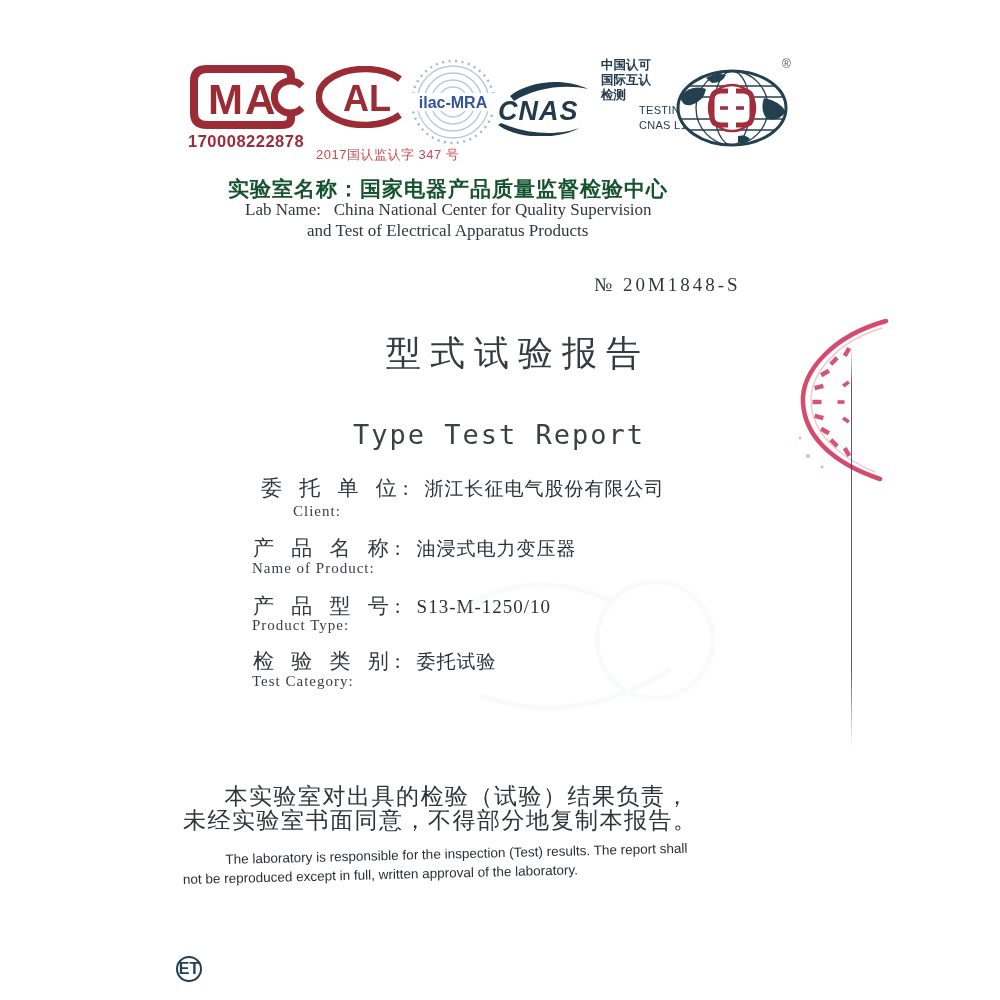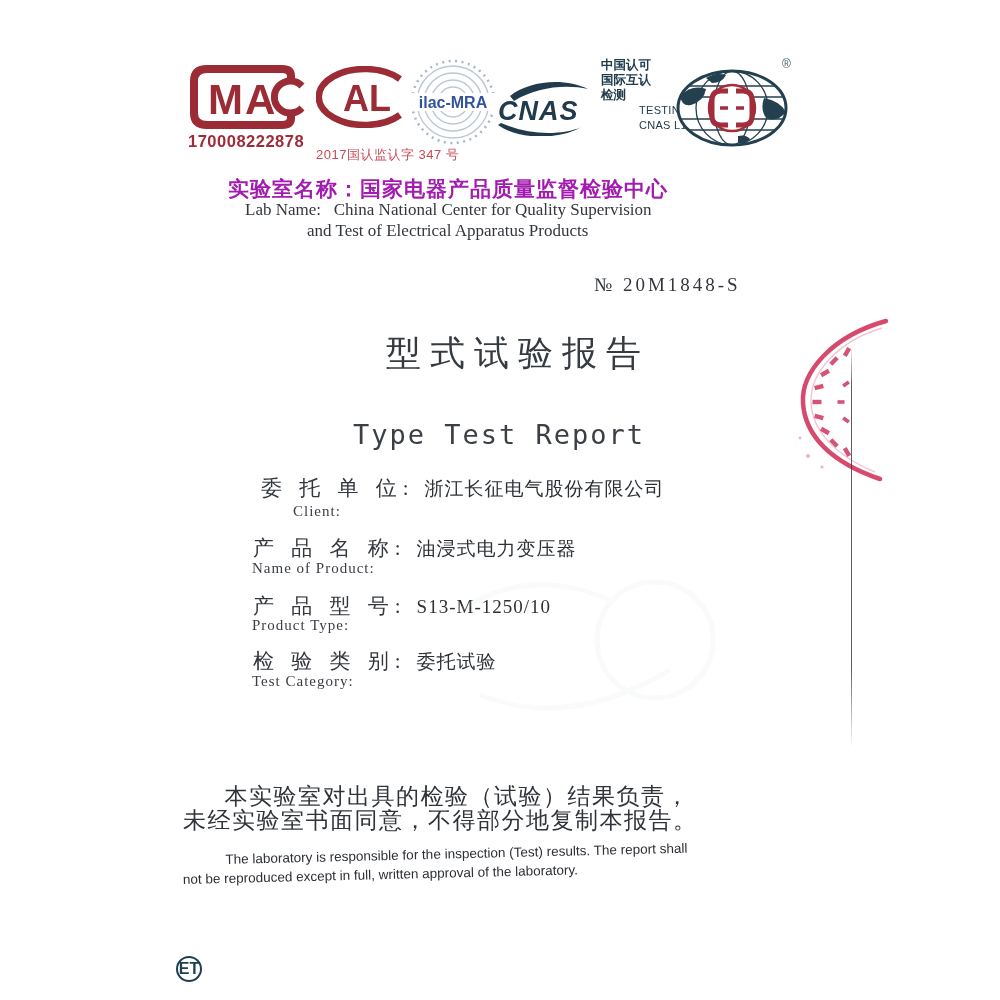--- a/index.html
+++ b/index.html
@@ -9,21 +9,21 @@
 
   
   .logo-box{position:absolute;}
   .cma-number{font-weight:bold;font-size:16.5px;letter-spacing:.5px;color:#9e2b3a;margin-top:-2px;}
   .al-subtext{font-size:13px;color:#c64a56;letter-spacing:.5px;margin-top:14px;white-space:nowrap;}
   .cnas-block{line-height:15px;white-space:nowrap;}
   .cnas-block .cn{font-size:12.5px;font-weight:bold;color:#223b4c;}
   .cnas-block .en{font-size:11px;font-weight:normal;color:#223b4c;letter-spacing:.3px;margin-left:38px;}
 
   
-  .lab-cn{font-size:21px;font-weight:bold;letter-spacing:1px;color:#a21caf;white-space:nowrap;text-align:right;}
+  .lab-cn{font-size:21px;font-weight:bold;letter-spacing:1px;color:#14532d;white-space:nowrap;text-align:right;}
   .lab-en{font-family:"Liberation Serif",serif;font-size:17px;color:#33373d;white-space:nowrap;}
 
   
   .report-no{font-family:"Liberation Serif",serif;font-size:19px;letter-spacing:3px;color:#33373d;white-space:nowrap;}
   .title-cn{font-size:35px;letter-spacing:9px;color:#363b41;font-weight:500;white-space:nowrap;}
   .title-en{font-family:"DejaVu Sans Mono",monospace;font-size:27px;letter-spacing:2px;color:#3a4046;white-space:nowrap;}
 
   
   .field-line{position:absolute;display:flex;align-items:baseline;white-space:nowrap;}
   .field-label{font-family:"Liberation Serif",serif;font-size:21px;letter-spacing:6px;color:#33373d;}

